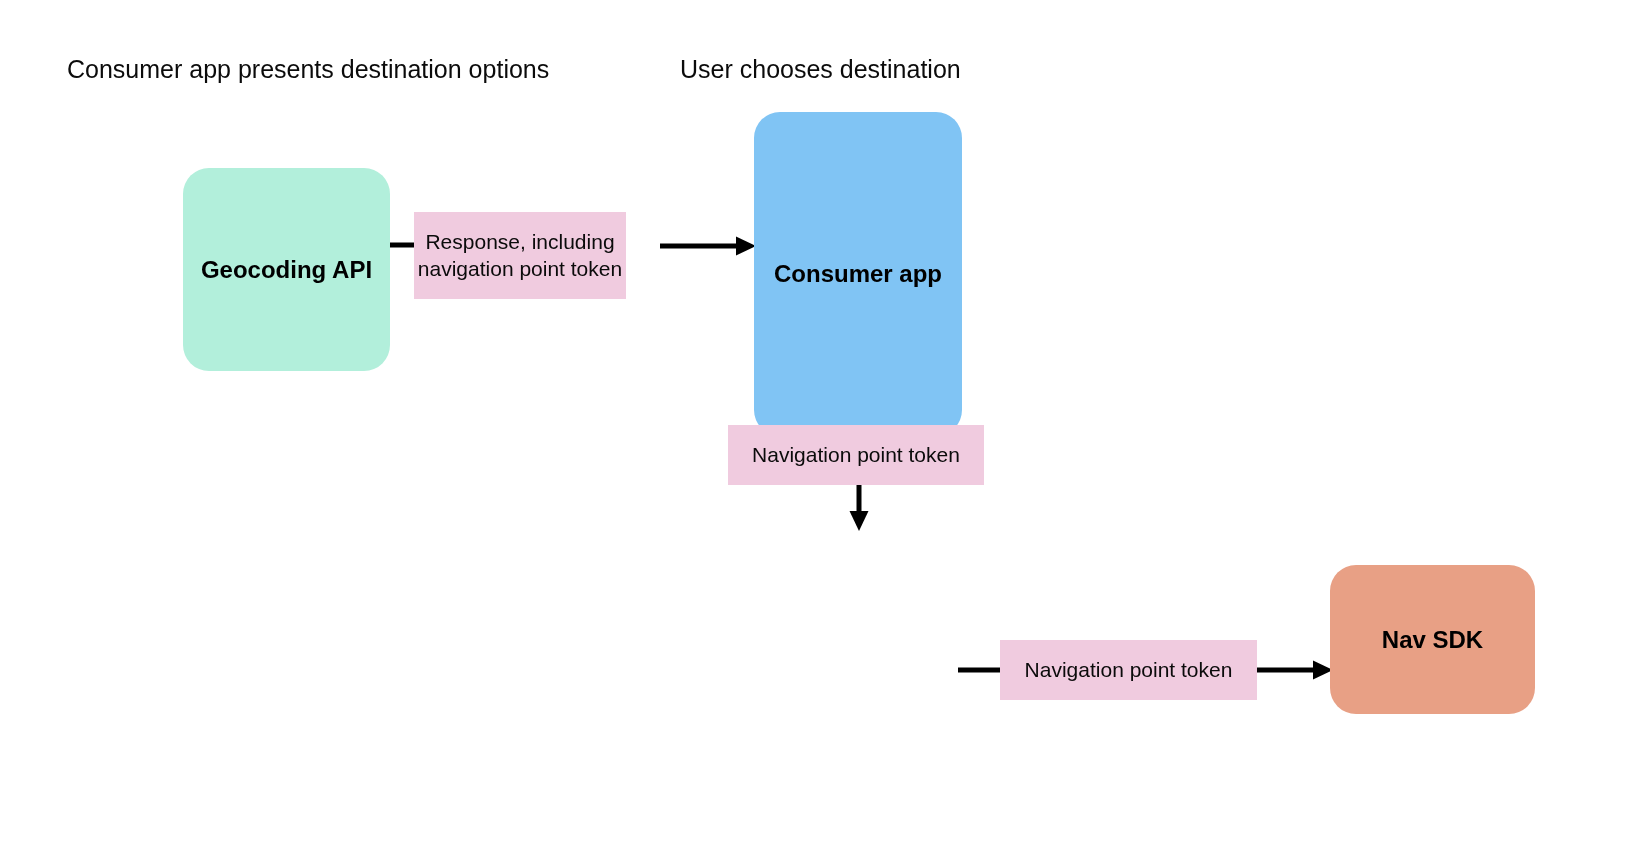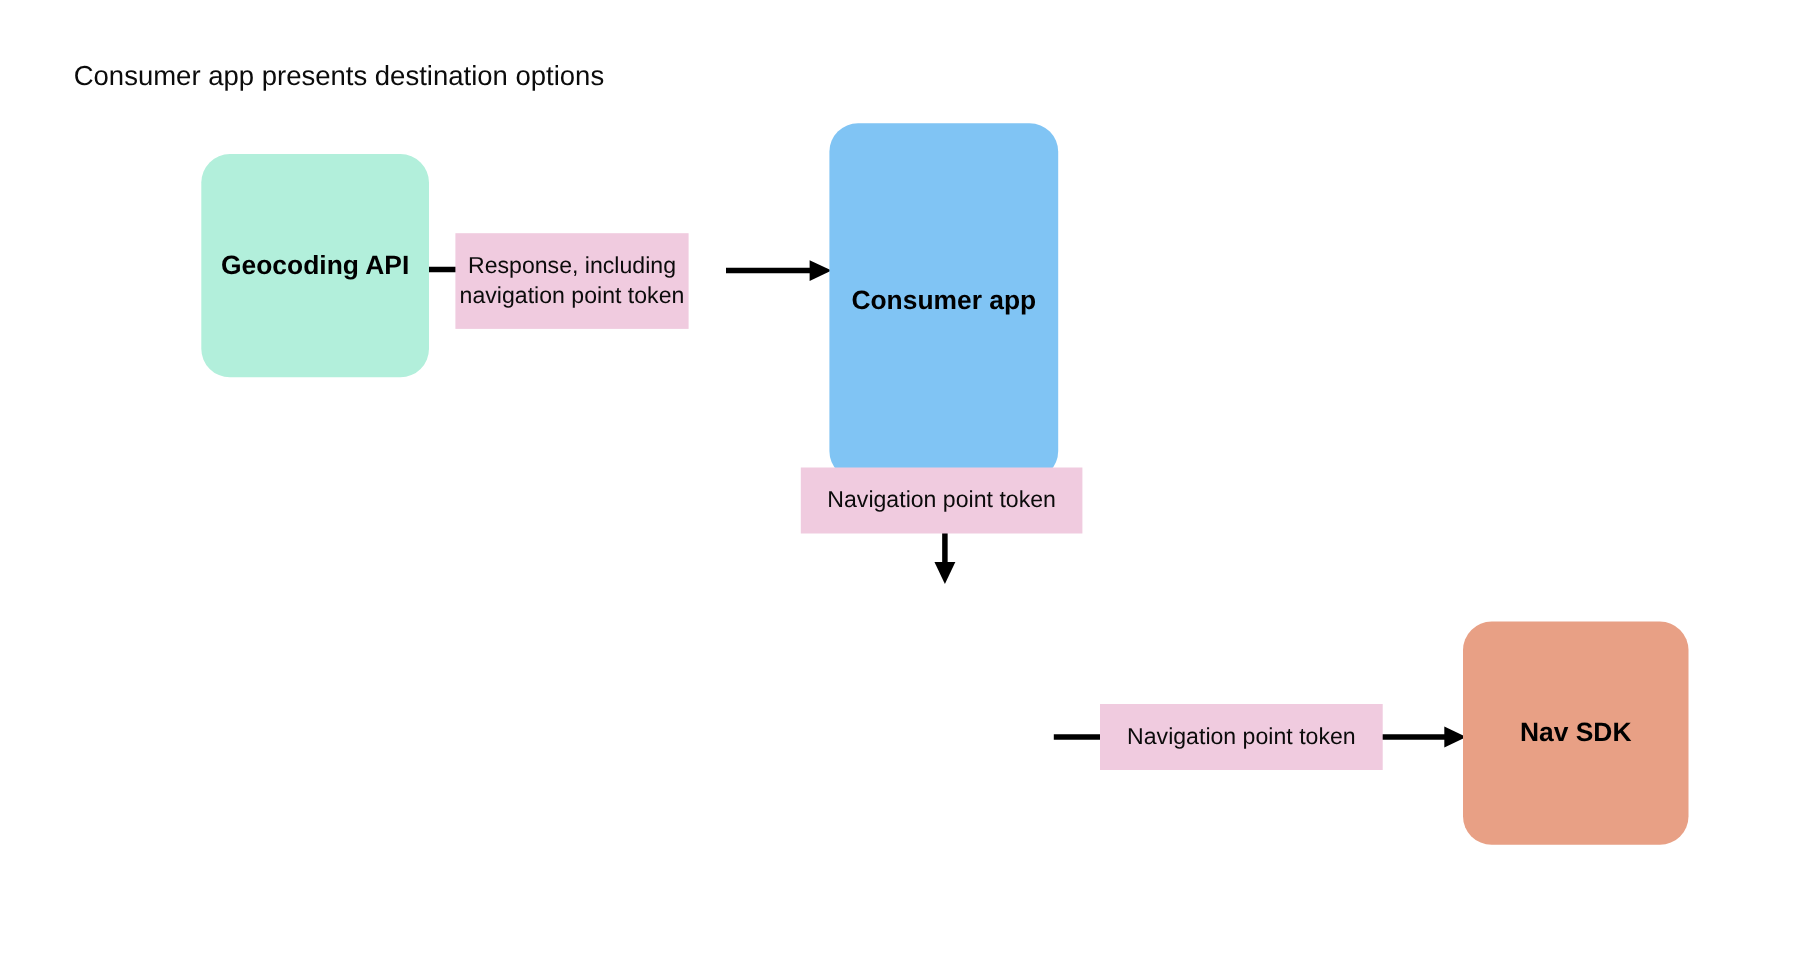--- a/index.html
+++ b/index.html
@@ -70,20 +70,21 @@
     pointer-events: none;
   }
   .connector svg { display: block; overflow: visible; }
 </style>
 </head>
 <body>
 
 <div id="canvas">
 
   <div class="col-header" style="left:55px; top:57px;">Consumer app presents destination options</div>
+  <div class="col-header" style="left:668px; top:57px;">User chooses destination</div>
 
   <div class="connector" style="left:374px; top:235px; width:50px; height:20px;">
     <svg width="50" height="20" viewBox="0 0 50 20">
       <line x1="0" y1="10" x2="50" y2="10" stroke="#000000" stroke-width="5"></line>
     </svg>
   </div>
 
   <div class="connector" style="left:648px; top:235px; width:100px; height:22px;">
     <svg width="100" height="22" viewBox="0 0 100 22">
       <line x1="0" y1="11" x2="80" y2="11" stroke="#000000" stroke-width="5"></line>
@@ -110,30 +111,30 @@
     </svg>
   </div>
 
   <div class="connector" style="left:1241px; top:660px; width:84px; height:22px;">
     <svg width="84" height="22" viewBox="0 0 84 22">
       <line x1="0" y1="10" x2="64" y2="10" stroke="#000000" stroke-width="5"></line>
       <polygon points="80,10 60,0.5 60,19.5" fill="#000000"></polygon>
     </svg>
   </div>
 
-  <div class="node" style="left:171px; top:140px; width:207px; height:203px; background:#b2efdb;">
+  <div class="node" style="left:171px; top:168px; width:207px; height:203px; background:#b2efdb;">
     <span class="node-label">Geocoding API</span>
   </div>
 
   <div class="node" style="left:742px; top:112px; width:208px; height:324px; background:#80c4f4;">
     <span class="node-label">Consumer app</span>
   </div>
 
 
-  <div class="node" style="left:1318px; top:565px; width:205px; height:203px; background:#e8a085;">
+  <div class="node" style="left:1318px; top:565px; width:205px; height:149px; background:#e8a085;">
     <span class="node-label">Nav SDK</span>
   </div>
 
   <div class="chip" style="left:402px; top:212px; width:212px; height:87px; background:#f0cbdf;">
     <span class="chip-label">Response, including navigation point token</span>
   </div>
 
   <div class="chip" style="left:716px; top:425px; width:256px; height:60px; background:#f0cbdf;">
     <span class="chip-label">Navigation point token</span>
   </div>

